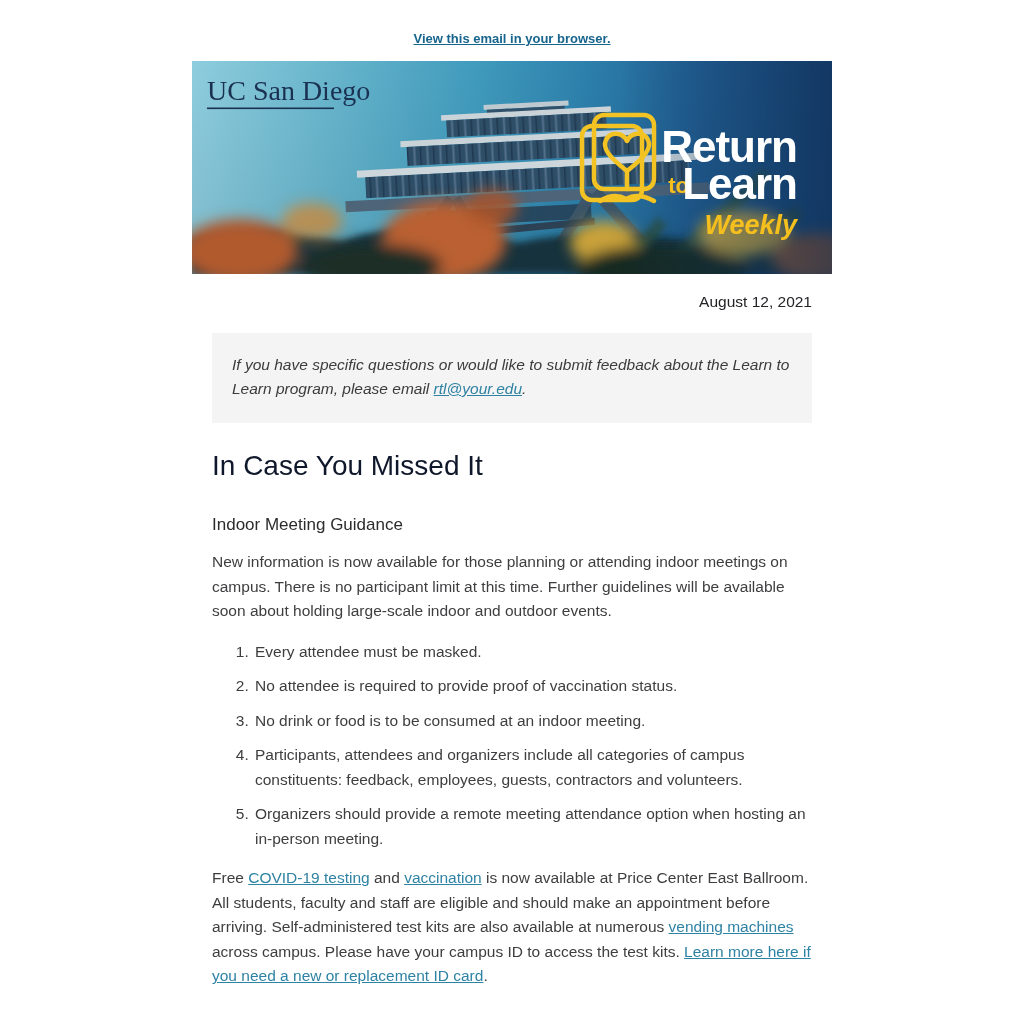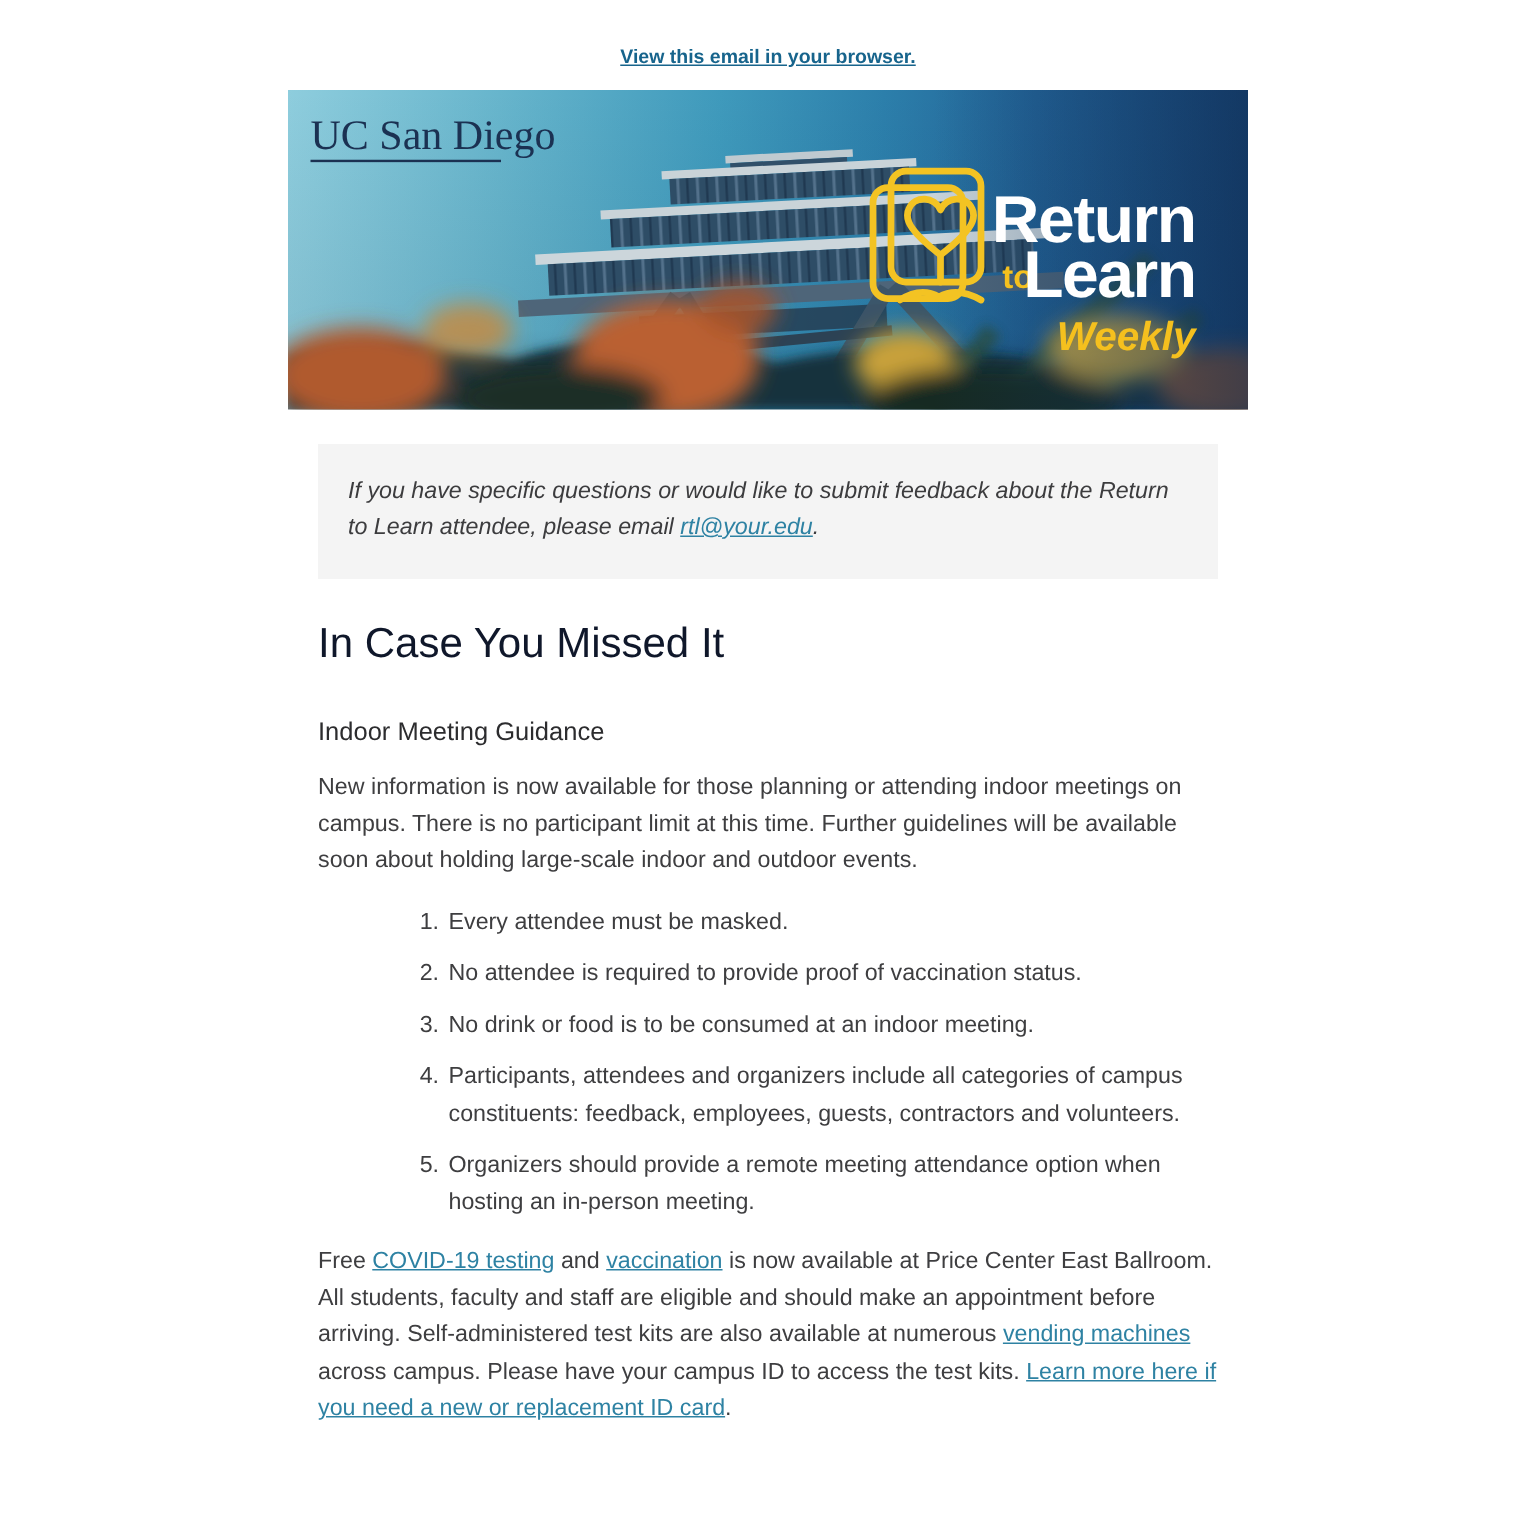--- a/index.html
+++ b/index.html
@@ -52,21 +52,20 @@
   }
 
   ol.guidance-list {
     margin: 16px 20px 0 20px;
     padding-left: 41px;
   }
   ol.guidance-list li {
     font-size: 15.5px; line-height: 24.5px; color: #3e3e40;
     margin-bottom: 10px;
     padding-left: 2px;
-    margin-left: 44px;
   }
 
   .body-link { color: #2e82a3; text-decoration: underline; cursor: pointer; }
 </style>
 </head>
 <body>
 
 <div class="email-container">
 
   <div class="top-link-row">
@@ -162,23 +161,24 @@
     </g>
 
     <g font-family="'Liberation Sans', sans-serif" font-weight="bold">
       <text x="605" y="101" text-anchor="end" font-size="44" letter-spacing="-1" fill="#ffffff">Return</text>
       <text x="497" y="132" text-anchor="end" font-size="22" fill="#f5c01e">to</text>
       <text x="605" y="138" text-anchor="end" font-size="44" letter-spacing="-1" fill="#ffffff">Learn</text>
       <text x="605" y="173" text-anchor="end" font-size="27" font-style="italic" fill="#f5c01e">Weekly</text>
     </g>
   </svg>
 
+  <div class="date-row">August 12, 2021</div>
 
   <div class="feedback-box">
-    <span>If you have specific questions or would like to submit feedback about the Return to Learn attendee, please email </span><a href="#">rtl@your.edu</a><span>.</span>
+    <span>If you have specific questions or would like to submit feedback about the Learn to Learn program, please email </span><a href="#">rtl@your.edu</a><span>.</span>
   </div>
 
   <h1 class="section-title">In Case You Missed It</h1>
 
   <h3 class="article-heading">Indoor Meeting Guidance</h3>
 
   <p class="body-text">New information is now available for those planning or attending indoor meetings on campus. There is no participant limit at this time. Further guidelines will be available soon about holding large-scale indoor and outdoor events.</p>
 
   <ol class="guidance-list">
     <li>Every attendee must be masked.</li>

